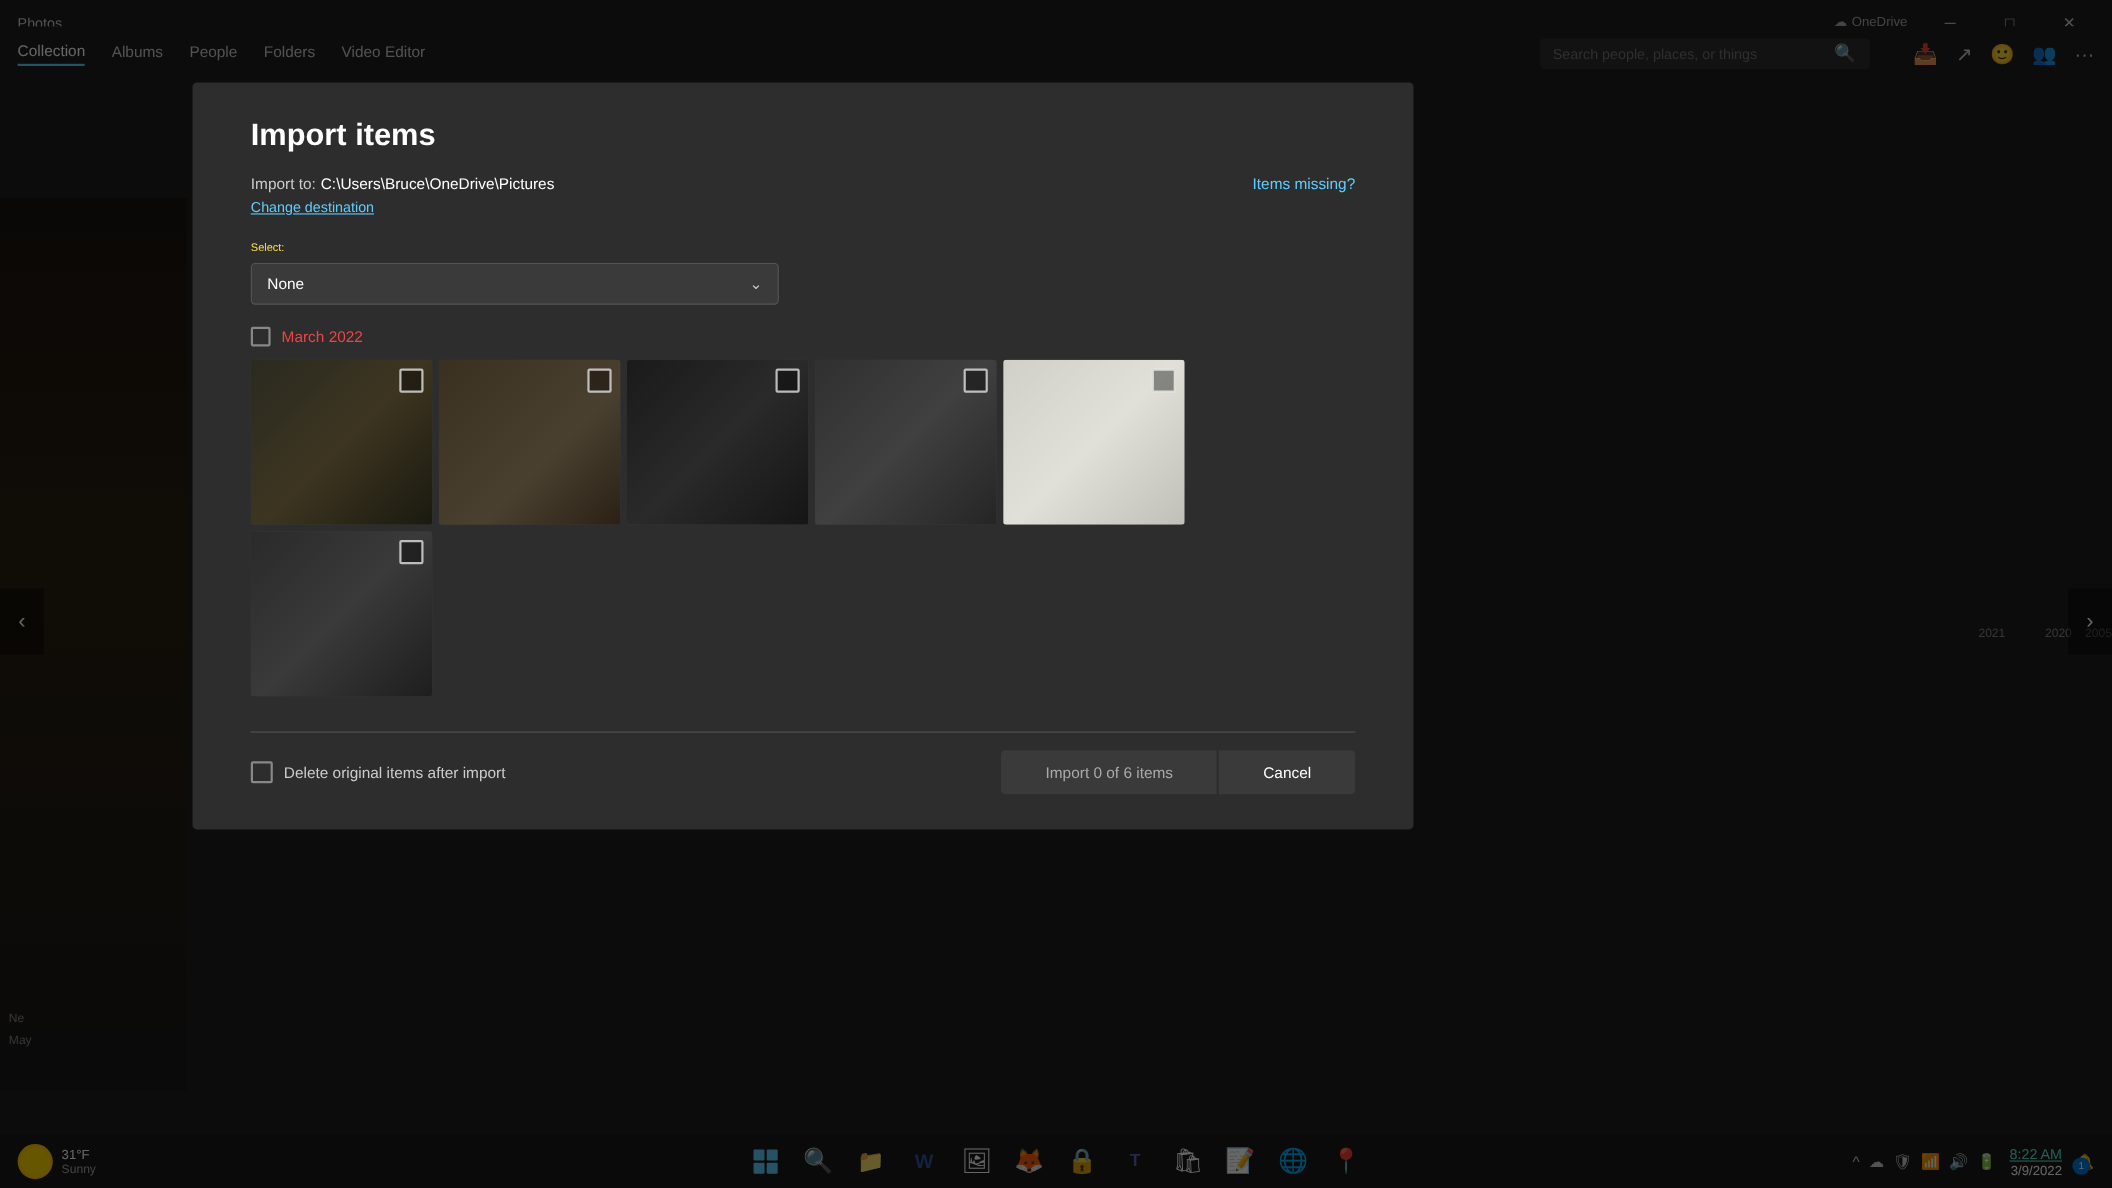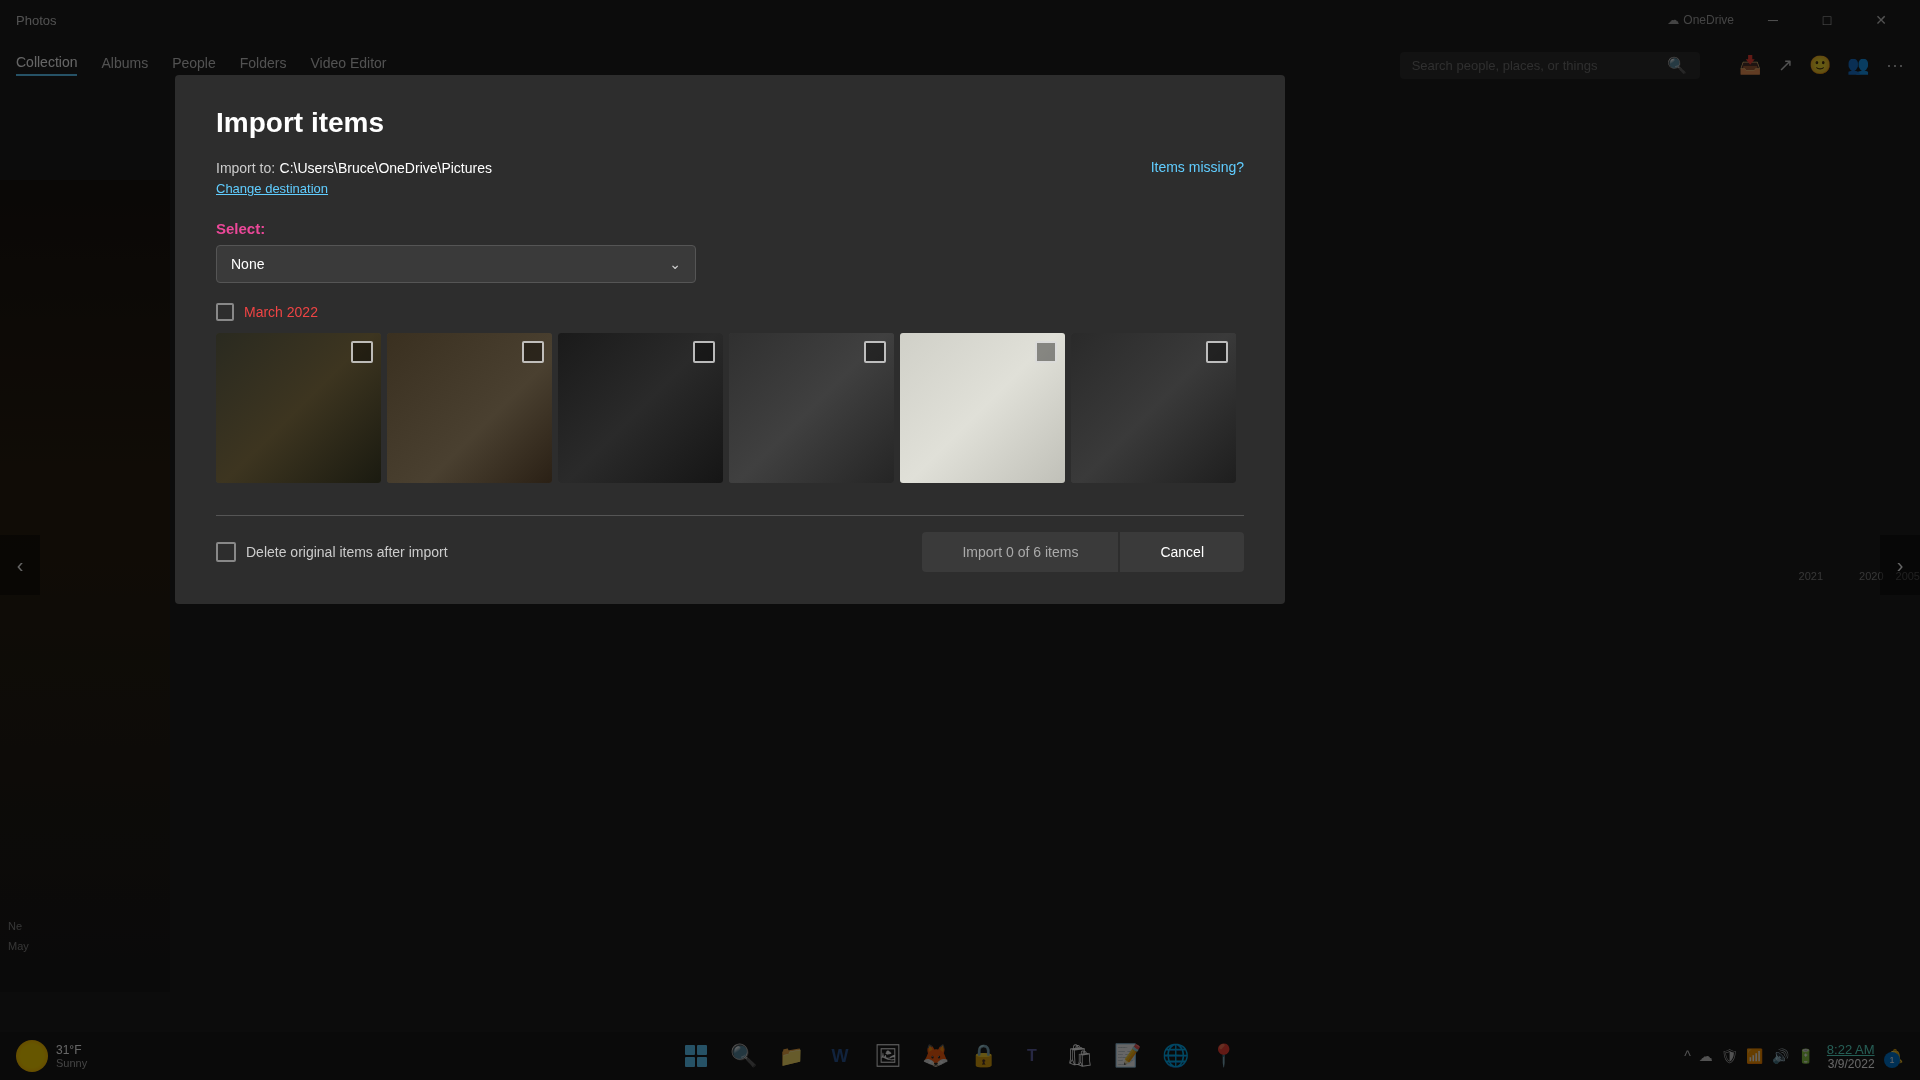--- a/index.html
+++ b/index.html
@@ -57,21 +57,21 @@
       font-size: 14px;
       color: #ccc;
       cursor: pointer;
       border: none;
       background: transparent;
     }
 
     
     .nav-bar {
       position: absolute;
-      top: 40px; left: 0; right: 0;
+      top: 24px; left: 0; right: 0;
       height: 50px;
       background: #1e1e1e;
       display: flex;
       align-items: center;
       padding: 0 16px;
       gap: 24px;
     }
     .nav-item {
       font-size: 14px;
       color: #ccc;
@@ -162,21 +162,21 @@
     }
 
     
     .dialog {
       position: absolute;
       top: 75px; left: 175px;
       width: 1110px;
       background: #2d2d2d;
       border-radius: 4px;
       z-index: 200;
-      padding: 32px 41px;
+      padding: 32px 53px;
       display: flex;
       flex-direction: column;
       gap: 0;
     }
 
     .dialog-title {
       font-size: 28px;
       font-weight: 600;
       color: #fff;
       margin-bottom: 20px;
@@ -205,24 +205,23 @@
     .change-dest-link {
       font-size: 13px;
       color: #60cdff;
       cursor: pointer;
       text-decoration: underline;
       margin-bottom: 24px;
       display: block;
     }
 
     .select-label {
-      font-size: 15px;
-      color: #ec4899;
+      font-size: 10px;
+      color: #fde047;
       margin-bottom: 8px;
-      font-weight: bold;
     }
     .select-dropdown {
       width: 480px;
       background: #3a3a3a;
       border: 1px solid #555;
       border-radius: 4px;
       padding: 10px 14px;
       display: flex;
       align-items: center;
       justify-content: space-between;

